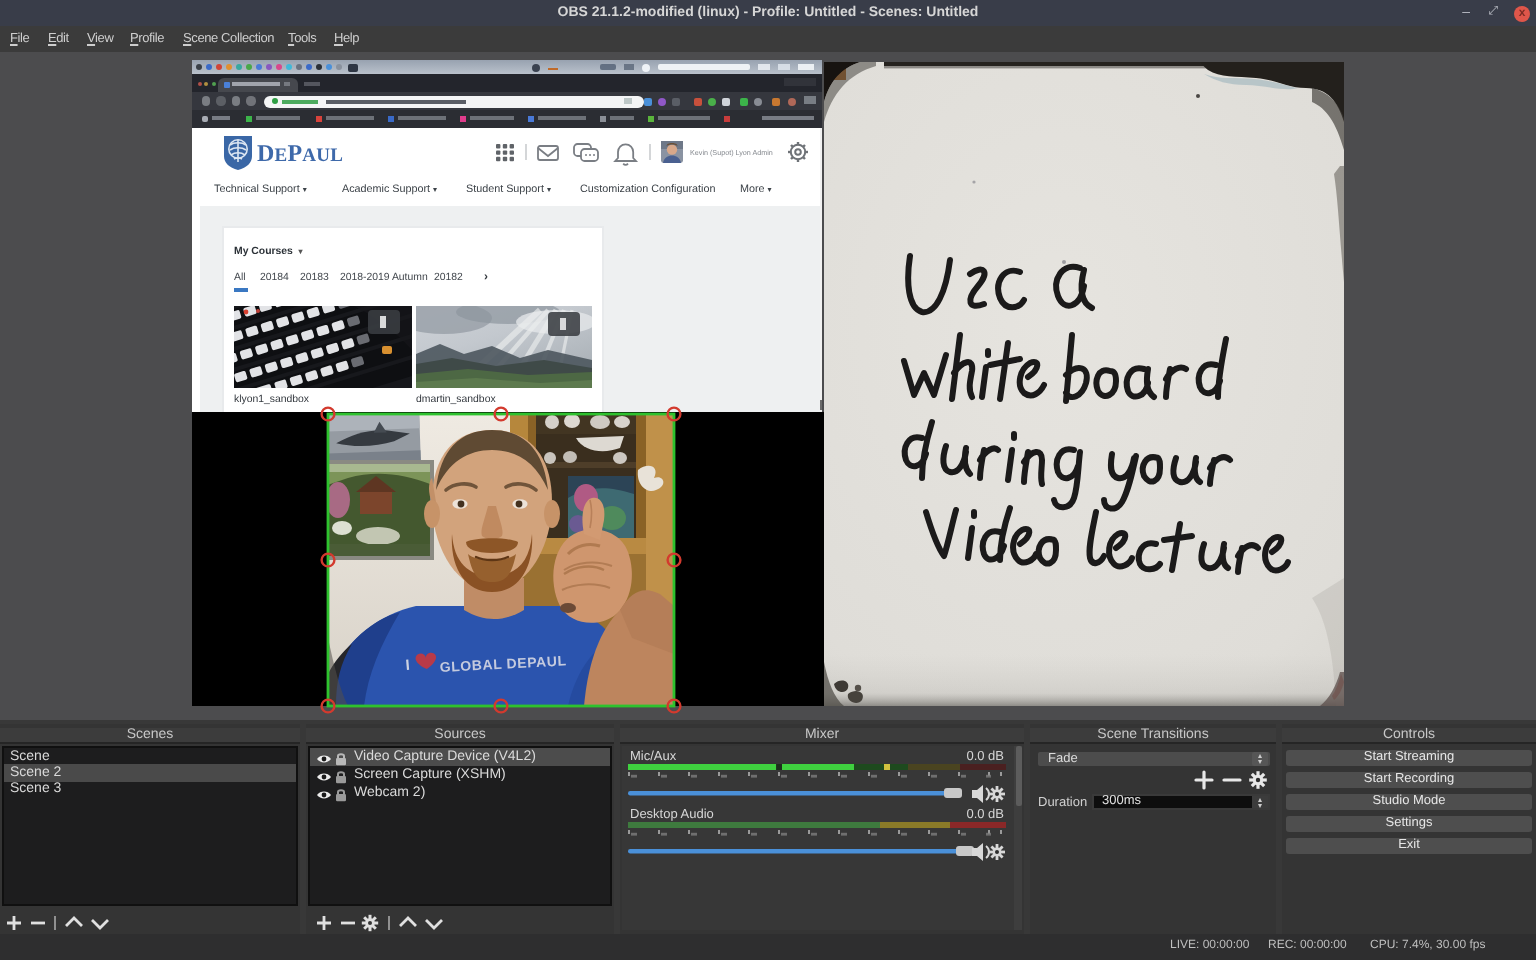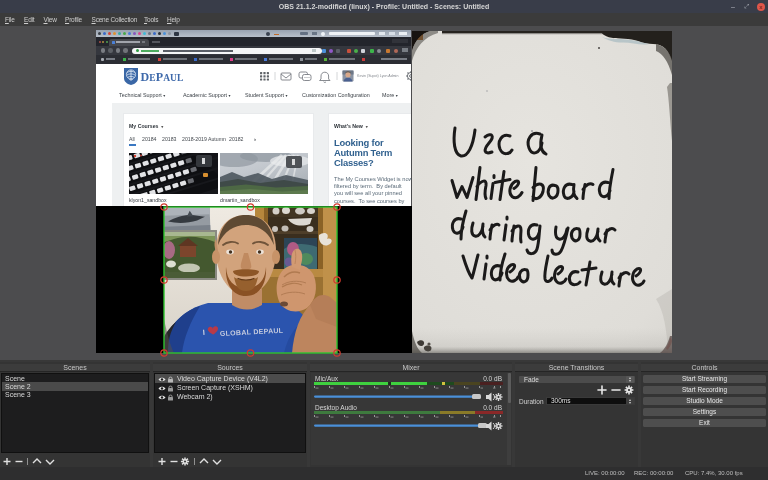--- a/index.html
+++ b/index.html
@@ -119,21 +119,21 @@
       <div class="abs" style="left:168px;top:3px;width:3px;height:3px;background:#4a7ad8"></div>
       <div class="abs" style="left:173px;top:3.2px;width:24px;height:2.2px;background:#9a9ea6;opacity:.6"></div>
       <div class="abs" style="left:204px;top:3px;width:3px;height:3px;background:#8a8e96"></div>
       <div class="abs" style="left:209px;top:3.2px;width:12px;height:2.2px;background:#9a9ea6;opacity:.6"></div>
       <div class="abs" style="left:228px;top:3px;width:3px;height:3px;background:#5ab43c"></div>
       <div class="abs" style="left:233px;top:3.2px;width:26px;height:2.2px;background:#9a9ea6;opacity:.6"></div>
       <div class="abs" style="left:266px;top:3px;width:3px;height:3px;background:#c83c3c"></div>
       <div class="abs" style="left:285px;top:3.2px;width:26px;height:2.2px;background:#9a9ea6;opacity:.7"></div>
     </div>
 
-    <div class="abs" style="left:16px;top:34px;width:315px;height:142px;background:#eef0f1">
+    <div class="abs" style="left:4px;top:34px;width:315px;height:142px;background:#eef0f1">
       <div class="abs" style="left:0;top:0;width:315px;height:38.5px;background:#fff;border-bottom:1px solid #e4e6e8"></div>
 
       <svg class="abs" style="left:11px;top:2px" width="70" height="22" viewBox="0 0 70 22">
         <path d="M1 2 L15 2 L15 12 C15 15.5 12.5 17.8 8 19 C3.5 17.8 1 15.5 1 12 Z" fill="#3a67a6"></path>
         <g stroke="#dce6f2" stroke-width=".8" fill="none">
           <path d="M8 4 L8 15"></path>
           <path d="M4 6.5 C6 5 10 5 12 6.5"></path>
           <path d="M4 9 C6 7.5 10 7.5 12 9"></path>
           <path d="M4.5 11.5 C6.5 10 9.5 10 11.5 11.5"></path>
           <path d="M6 13.5 C7 12.8 9 12.8 10 13.5"></path>
@@ -299,25 +299,20 @@
           <path d="M0 38 L30 36 L62 38.5 L88 37 L88 41 L0 41 Z" fill="#5d7a4e"></path>
           <rect x="66" y="3" width="16" height="12" rx="2" fill="#3a3d42" opacity=".88"></rect>
           <rect x="72" y="6" width="3" height="6" fill="#d8d9da"></rect>
         </svg>
         <div class="abs" style="left:5px;top:83.5px;color:#33383e;font-size:5.2px">klyon1_sandbox</div>
         <div class="abs" style="left:96px;top:83.5px;color:#33383e;font-size:5.2px">dmartin_sandbox</div>
         <div class="abs" style="left:5px;top:92px;color:#b04a38;font-size:5.2px">nstep_sandbox</div>
         <div class="abs" style="left:96px;top:92px;color:#b04a38;font-size:5.2px">dmartin_sandbox</div>
       </div>
 
-      <div class="abs" style="left:216px;top:48.5px;width:86.5px;height:94px;background:#fff;border:1px solid #e8eaec">
-        <div class="abs" style="left:5px;top:9px;color:#2c3238;font-size:5.2px;font-weight:bold">What's New &nbsp;<span style="font-size:4px;color:#555">▾</span></div>
-        <div class="abs" style="left:5px;top:24px;width:78px;color:#31618f;font-size:9.4px;font-weight:bold;line-height:10.3px;letter-spacing:-.2px">Looking for Autumn Term Classes?</div>
-        <div class="abs" style="left:5px;top:62px;width:84px;color:#5a6a78;font-size:5.7px;line-height:7.4px;white-space:nowrap">The My Courses Widget is now<br>filtered by term.&nbsp; By default<br>you will see all your pinned<br>courses.&nbsp; To see courses by</div>
-      </div>
 
       <div class="abs" style="left:309.5px;top:0;width:5.5px;height:142px;background:#f2f2f2"></div>
       <div class="abs" style="left:310.5px;top:36px;width:3.5px;height:30px;background:#c2c2c2;border-radius:2px"></div>
       <div class="abs" style="left:310px;top:136px;width:4.5px;height:5px;background:#6a6a6a"></div>
     </div>
   </div>
   <svg id="whiteboard" class="abs" style="left:412px;top:5px" width="260" height="322" viewBox="0 0 260 322">
     <defs>
       <radialGradient id="wbg" cx="45%" cy="40%" r="110%">
         <stop offset="0" stop-color="#e6e4df"></stop>

